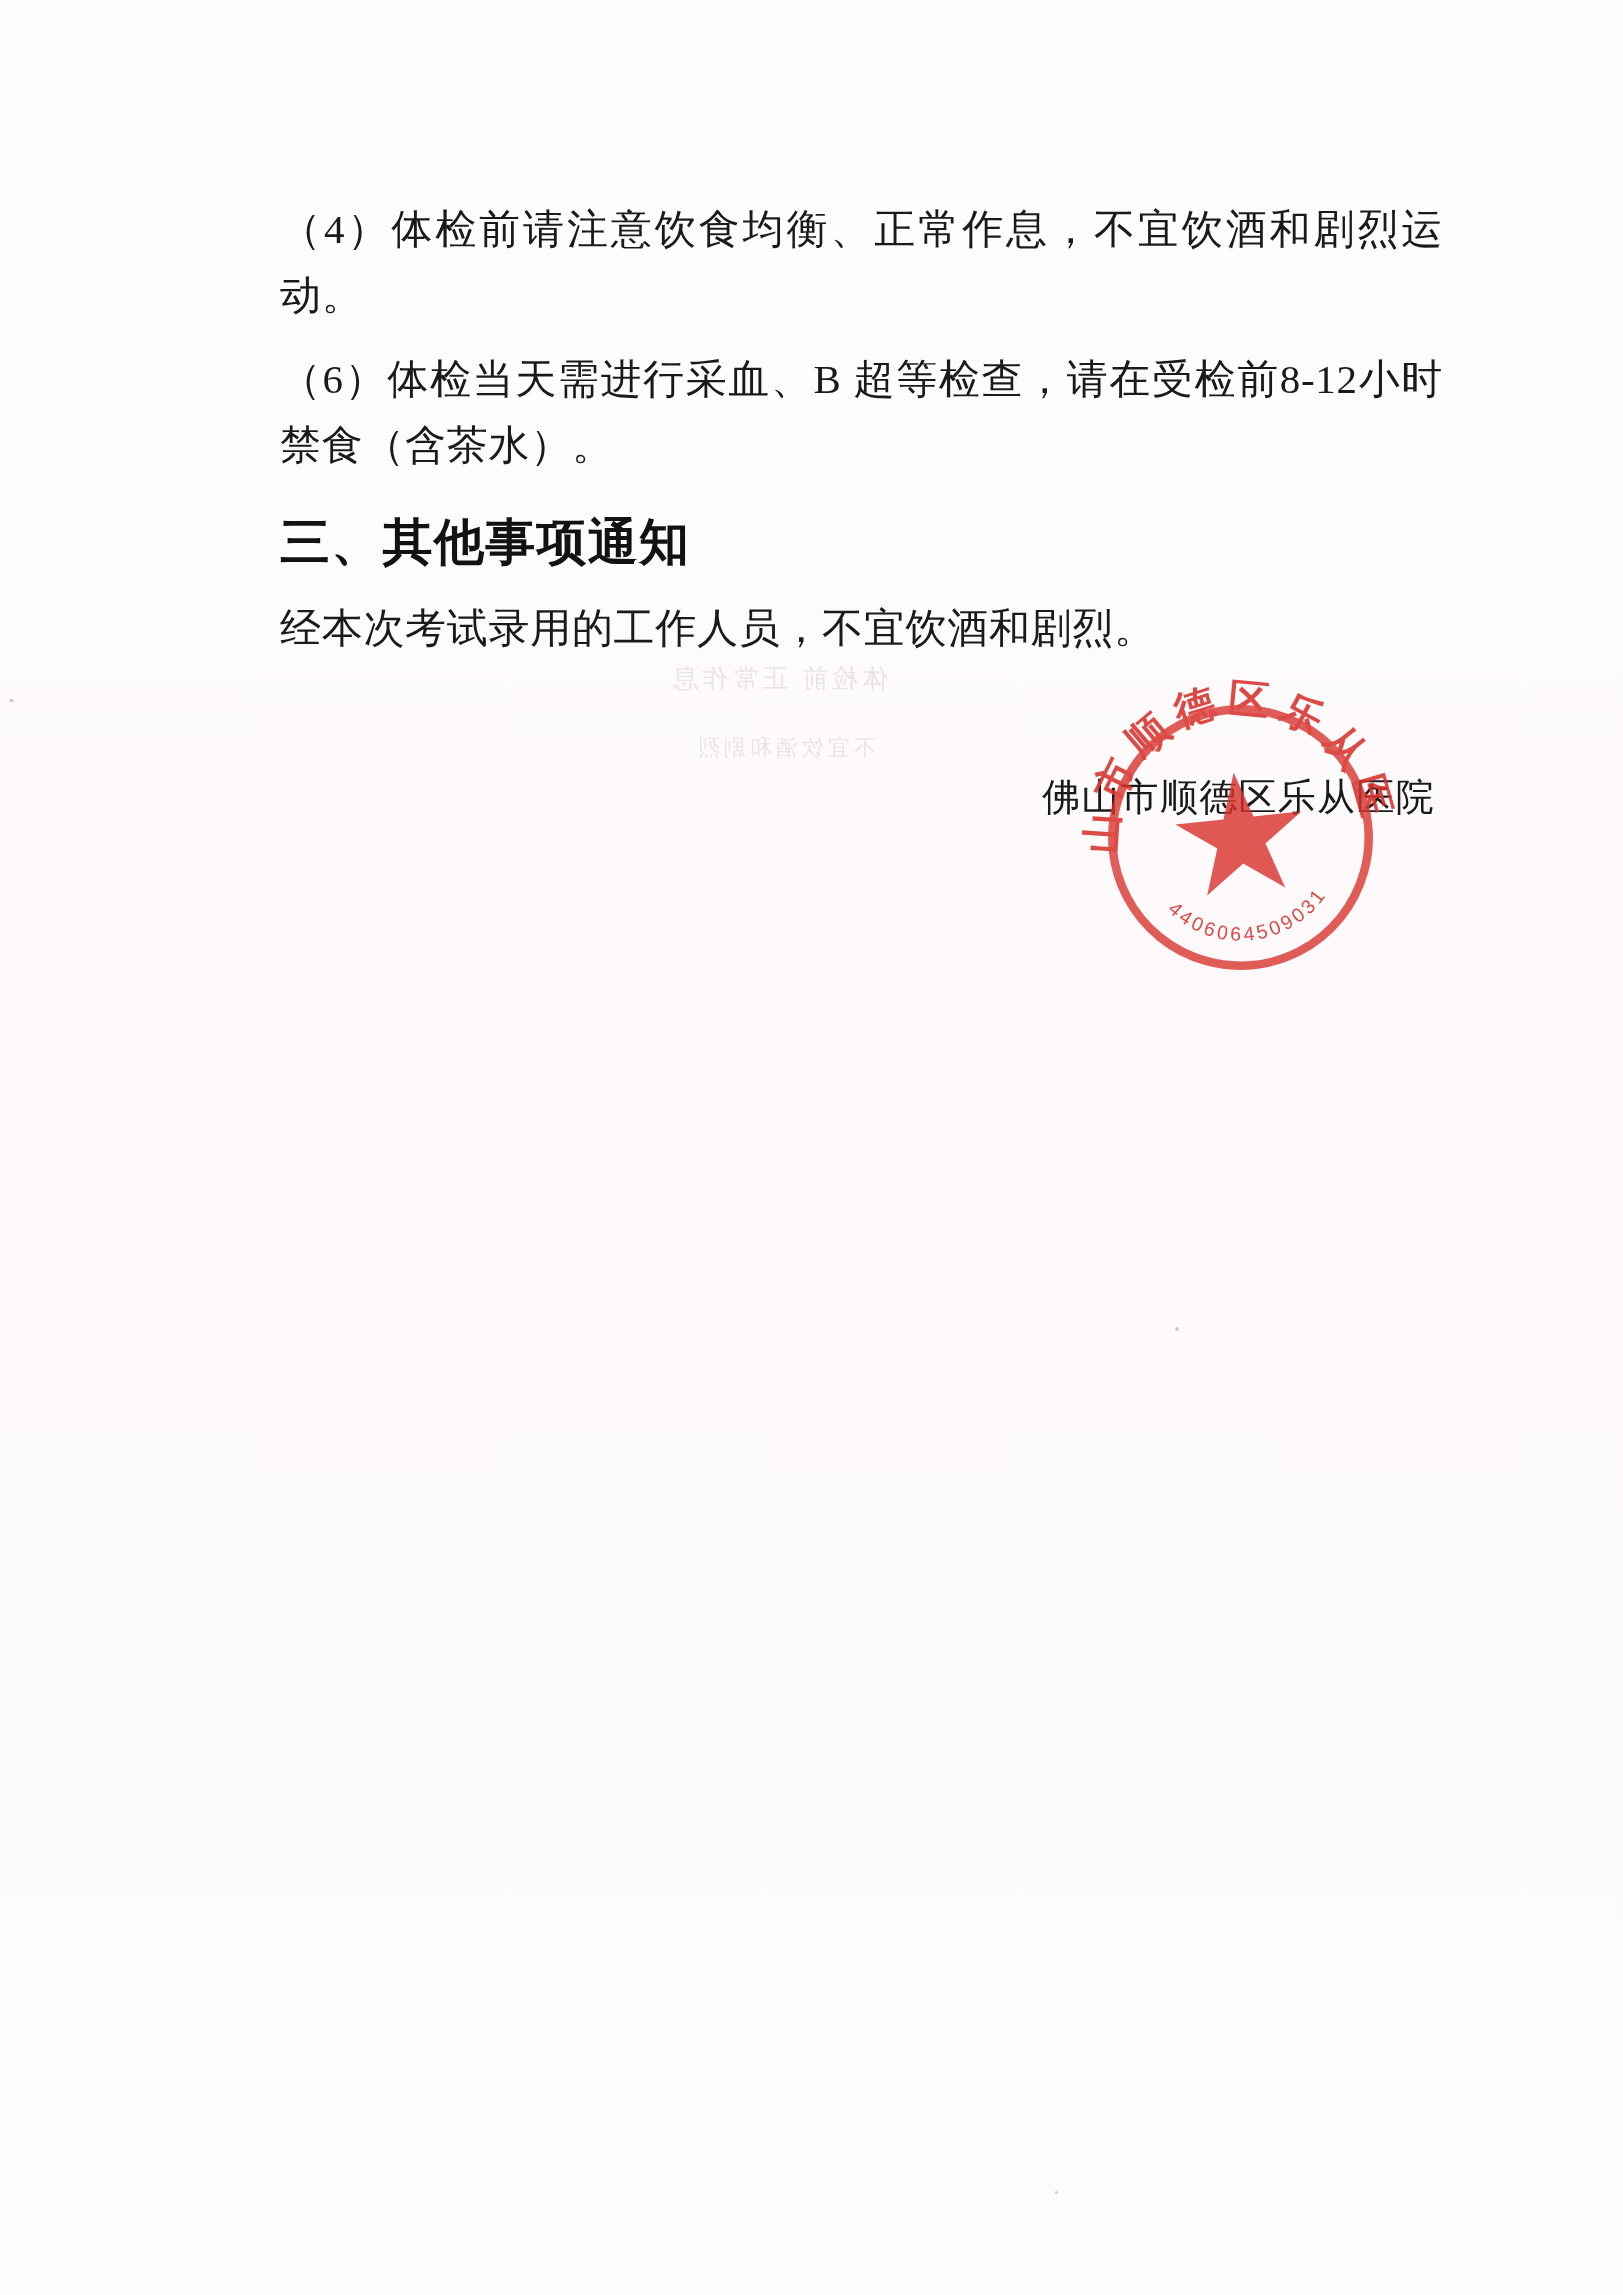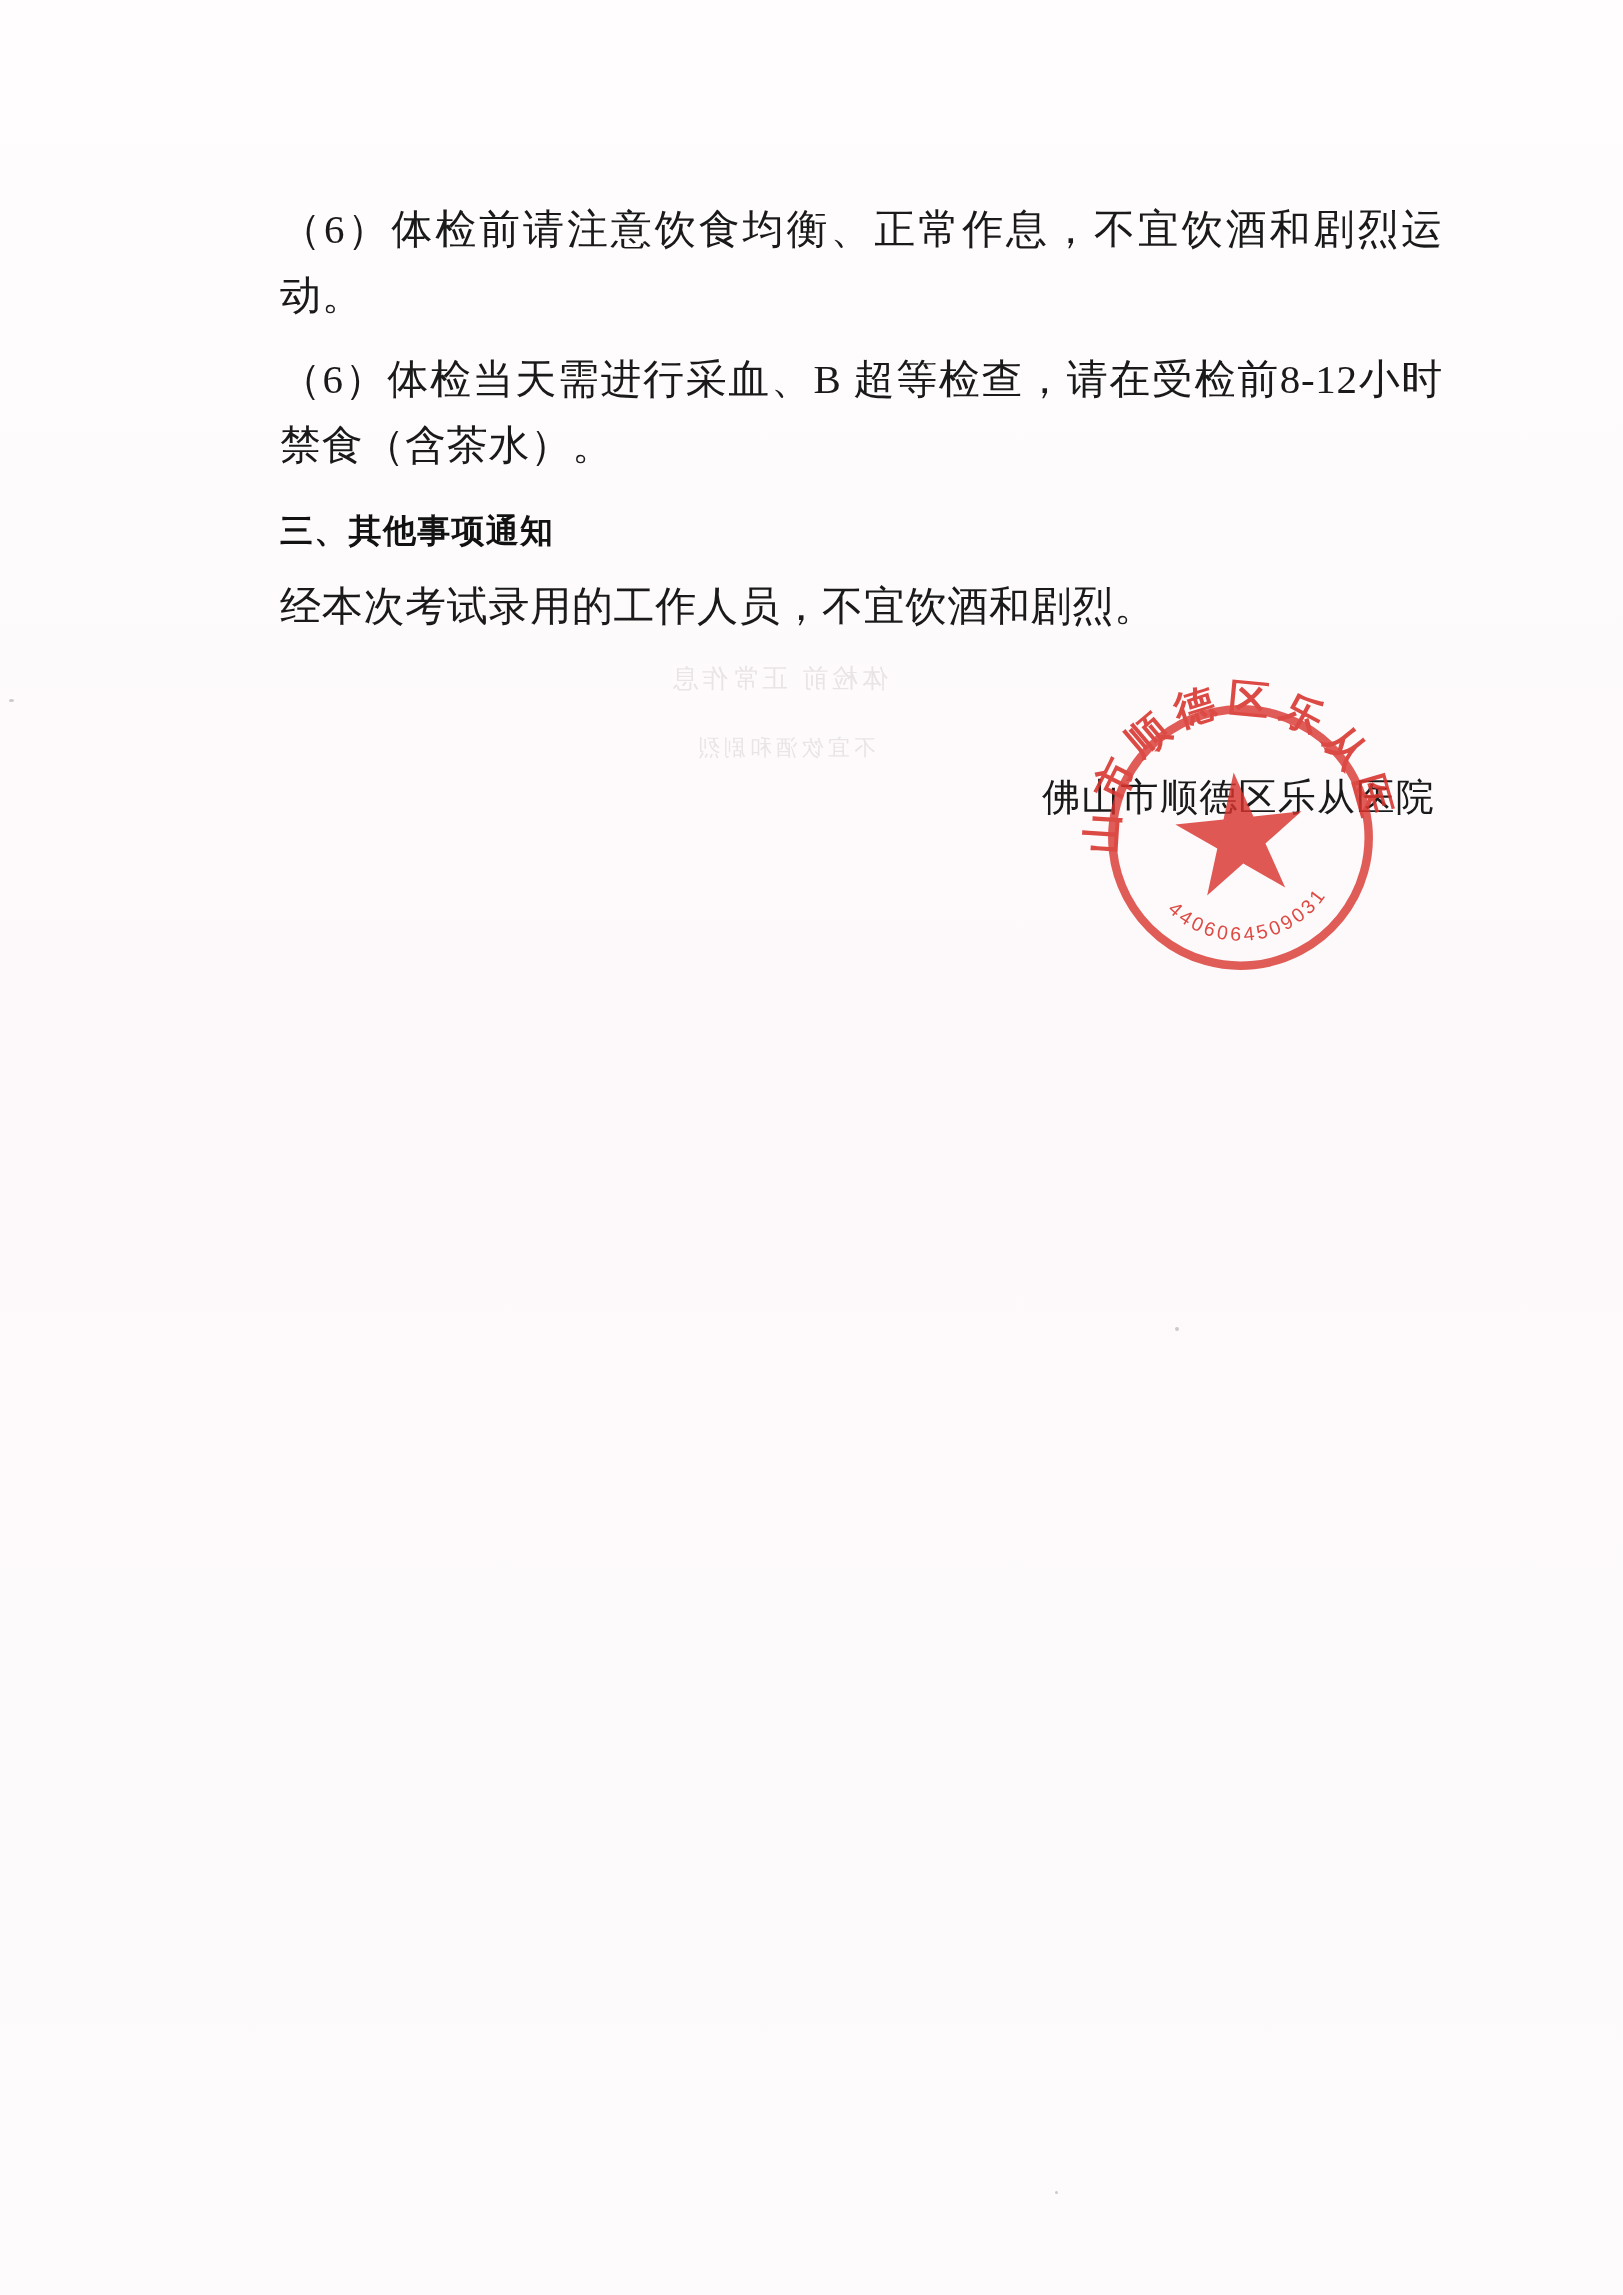--- a/index.html
+++ b/index.html
@@ -38,21 +38,21 @@
     margin: 0 0 15.7px 0;
     letter-spacing: 0.7px;
   }
   .p-line-1 {
     margin-bottom: 17px;
   }
   .para-indent-first {
     padding-left: 84px;
   }
   .heading {
-    font-size: 33px;
+    font-size: 50px;
     font-weight: bold;
     color: #121212;
     margin: 30px 0 19.6px 0;
     padding-left: 84px;
     letter-spacing: 1.3px;
     font-family: "Liberation Sans", "DejaVu Sans", sans-serif;
   }
   .sign-block {
     position: absolute;
     right: 175px;
@@ -109,21 +109,21 @@
   <div class="paper-tint"></div>
 
   <div class="ghost ghost-1">体检前 正常作息</div>
   <div class="ghost ghost-2">不宜饮酒和剧烈</div>
 
   <div class="speck" style="left:1175px;top:1327px;width:3.9px;height:3.9px;"></div>
   <div class="speck" style="left:1055px;top:2191px;width:3.3px;height:3.3px;"></div>
   <div class="speck" style="left:9.2px;top:699px;width:4.6px;height:3.3px;"></div>
 
   <div class="content">
-    <p class="para para-indent-first p-line-1">（6）体检前请注意饮食均衡、正常作息，不宜饮酒和剧烈运动。</p>
+    <p class="para para-indent-first p-line-1">（4）体检前请注意饮食均衡、正常作息，不宜饮酒和剧烈运动。</p>
     <p class="para para-indent-first">（6）体检当天需进行采血、B 超等检查，请在受检前8-12小时禁食（含茶水）。</p>
     <h2 class="heading">三、其他事项通知</h2>
     <p class="para para-indent-first">经本次考试录用的工作人员，不宜饮酒和剧烈。</p>
   </div>
 
   <div class="sign-block">
     <div class="sign-name">佛山市顺德区乐从医院</div>
   </div>
 
   <svg class="seal" viewBox="0 0 500 500" xmlns="http://www.w3.org/2000/svg">

